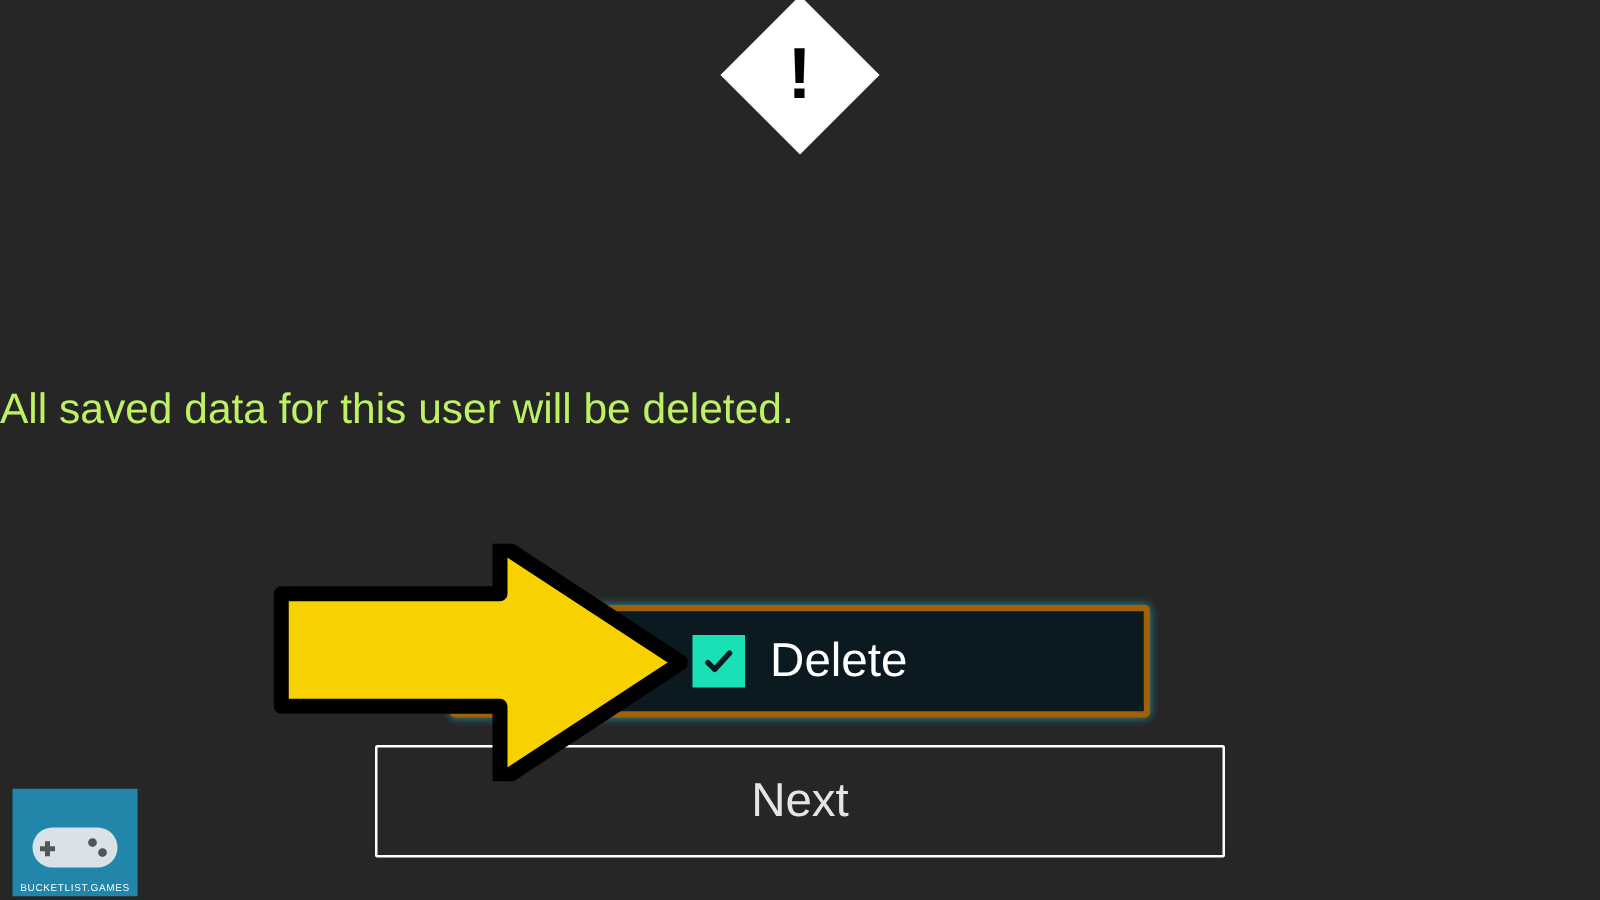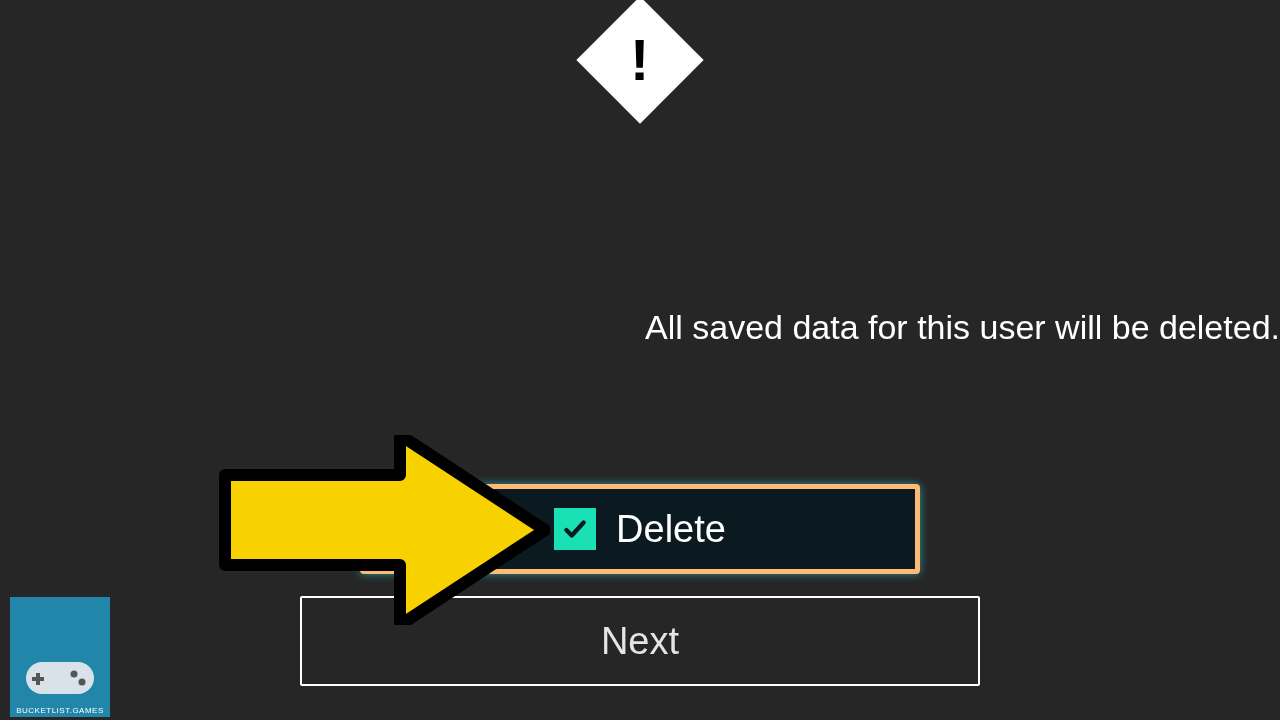--- a/index.html
+++ b/index.html
@@ -31,22 +31,22 @@
       color: #000;
       font-size: 58px;
       font-weight: 900;
       line-height: 1;
     }
     .message {
       position: absolute;
       top: 308px;
       left: 0;
       right: 0;
-      text-align: right;
-      color: #ffffff;
+      text-align: left;
+      color: #bef264;
       font-size: 34px;
       font-weight: 400;
     }
     .button-area {
       position: absolute;
       bottom: 12px;
       left: 50%;
       transform: translateX(-50%);
       width: 680px;
     }
@@ -59,21 +59,21 @@
       justify-content: center;
       margin-bottom: 22px;
       cursor: pointer;
       font-size: 38px;
       position: relative;
     }
     .btn-delete {
       width: 560px;
       margin-left: auto;
       margin-right: auto;
-      border: 5px solid #fdba74;
+      border: 5px solid #a16207;
       background: #0b1a20;
       box-shadow: 0 0 8px rgba(50,216,230,.6);
       color: #fff;
       gap: 20px;
       border-radius: 4px;
     }
     .checkbox {
       width: 42px;
       height: 42px;
       background: #19e0b5;
@@ -94,21 +94,21 @@
       position: absolute;
       top: 435px;
       left: 210px;
       z-index: 10;
     }
     .watermark {
       position: absolute;
       bottom: 3px;
       left: 10px;
       width: 100px;
-      height: 120px;
+      height: 86px;
       background: #2286aa;
       display: flex;
       flex-direction: column;
       align-items: center;
       justify-content: flex-end;
       padding-bottom: 2px;
     }
     .watermark-label {
       color: #fff;
       font-size: 8px;

